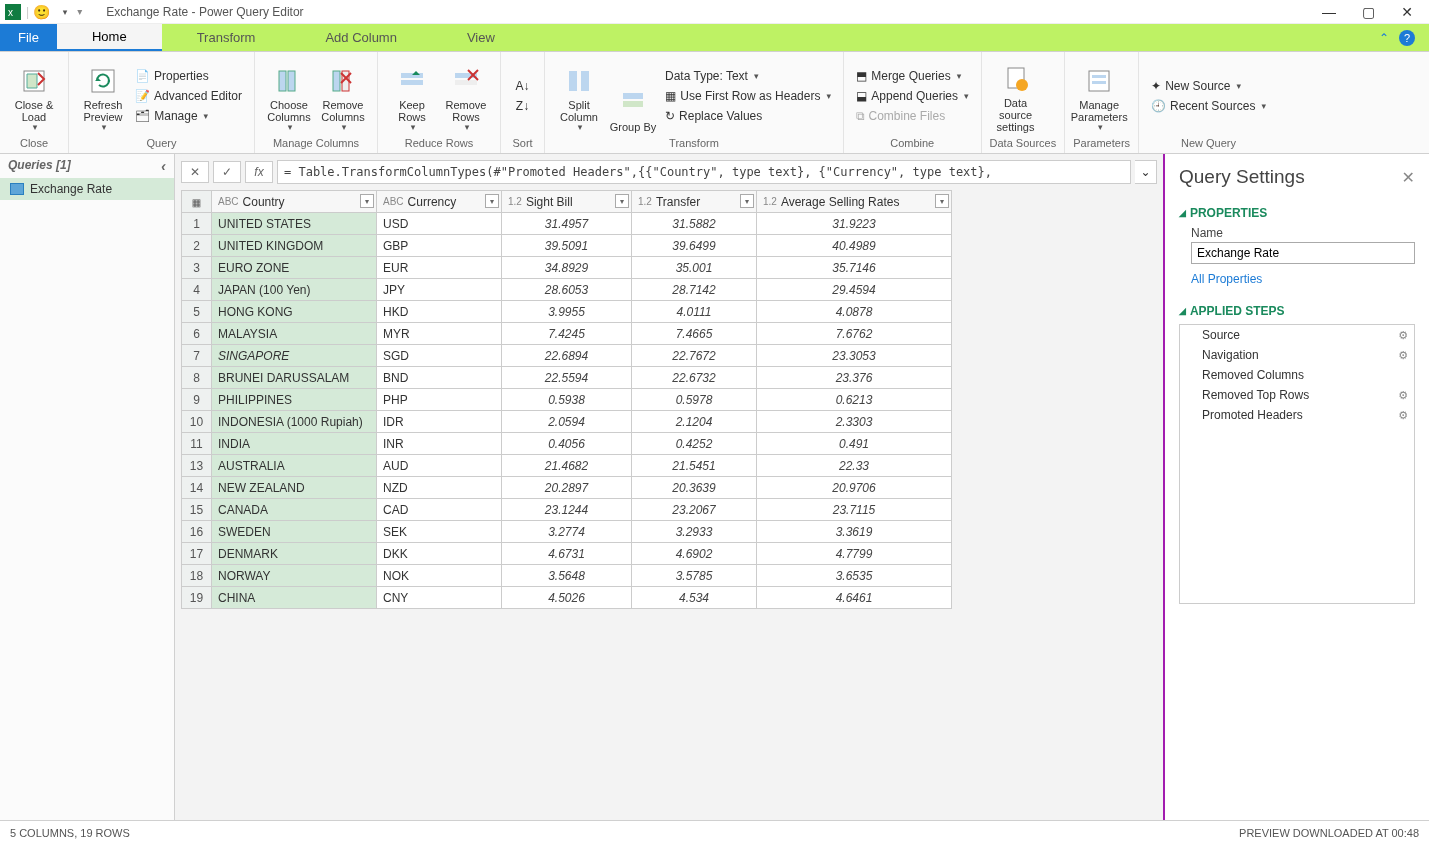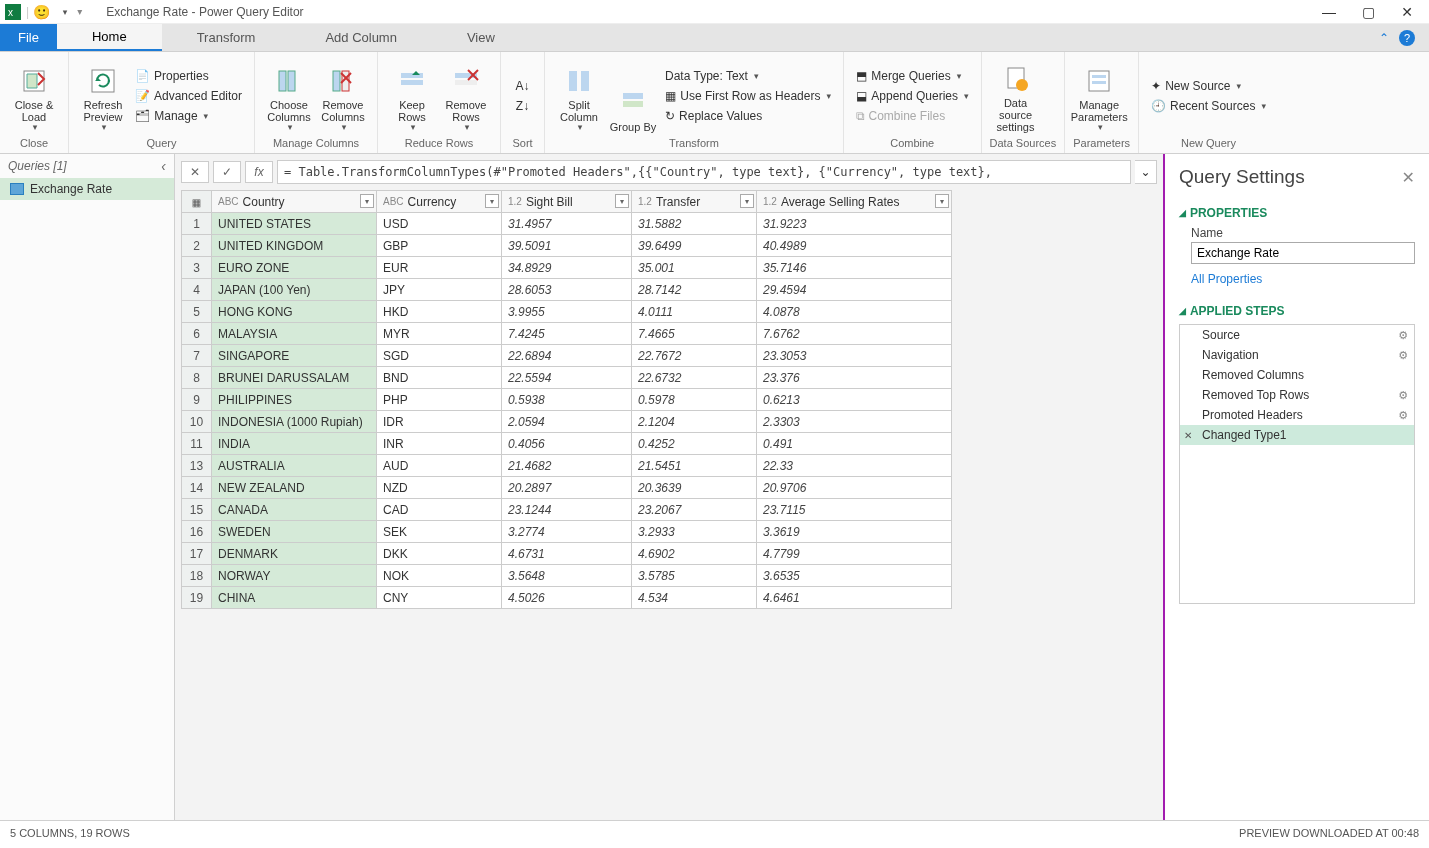--- a/index.html
+++ b/index.html
@@ -3,52 +3,52 @@
 <meta charset="utf-8">
 <style>
 * { box-sizing: border-box; margin: 0; padding: 0; }
 body { font-family: "Segoe UI", Tahoma, sans-serif; font-size: 12px; background: #fff; color: #333; overflow: hidden; }
 .titlebar { display: flex; align-items: center; height: 24px; padding: 0 4px; background: #fff; border-bottom: 1px solid #eee; }
 .titlebar .qat { display: flex; align-items: center; gap: 4px; }
 .titlebar .qat-icon { width: 18px; height: 18px; display: inline-flex; align-items: center; justify-content: center; }
 .titlebar .title { margin-left: 24px; font-size: 12px; color: #555; }
 .titlebar .winctrl { margin-left: auto; display: flex; gap: 26px; padding-right: 12px; }
 .titlebar .winctrl span { cursor: pointer; font-size: 14px; color: #333; }
-.ribbon-tabs { display: flex; align-items: center; height: 28px; background: #e5e5e5; border-bottom: 1px solid #d0d0d0; }
+.ribbon-tabs { display: flex; align-items: center; height: 28px; background: #bef264; border-bottom: 1px solid #d0d0d0; }
 .ribbon-tabs .file-tab { background: #1c7bd6; color: #fff; padding: 0 18px; height: 100%; display: flex; align-items: center; font-size: 13px; }
 .ribbon-tabs .tab { padding: 0 35px; height: 100%; display: flex; align-items: center; font-size: 13px; color: #555; cursor: pointer; }
 .ribbon-tabs .tab.active { color: #000; border-bottom: 2px solid #1c7bd6; background: #f5f5f5; }
 .ribbon-tabs .rib-right { margin-left: auto; display: flex; align-items: center; gap: 10px; padding-right: 14px; }
 .ribbon { display: flex; background: #fafafa; border-bottom: 1px solid #d0d0d0; height: 102px; }
 .ribbon-group { display: flex; flex-direction: column; justify-content: space-between; border-right: 1px solid #e4e4e4; padding: 4px 8px 2px; }
 .ribbon-group .controls { display: flex; gap: 2px; flex: 1; }
 .ribbon-group .grp-label { text-align: center; font-size: 11px; color: #666; padding: 2px 0; }
 .big-btn { display: flex; flex-direction: column; align-items: center; justify-content: flex-end; width: 52px; padding: 2px; cursor: pointer; font-size: 11px; text-align: center; line-height: 1.1; }
 .big-btn .ic { width: 32px; height: 32px; display: flex; align-items: center; justify-content: center; margin-bottom: 2px; }
 .small-btn { display: flex; align-items: center; gap: 4px; padding: 2px 4px; cursor: pointer; font-size: 12px; white-space: nowrap; color: #333; }
 .small-btn.disabled { color: #aaa; }
 .dd-arrow::after { content: "▾"; font-size: 9px; color: #555; margin-left: 2px;}
 .vstack { display: flex; flex-direction: column; justify-content: center; gap: 2px; }
 .main-area { display: flex; height: calc(100vh - 182px); }
 .queries-panel { width: 175px; border-right: 1px solid #d0d0d0; background: #fbfbfb; display: flex; flex-direction: column; }
-.queries-header { display: flex; align-items: center; justify-content: space-between; padding: 4px 8px; font-size: 12px; color: #666; font-style: italic; }
+.queries-header { display: flex; align-items: flex-start; justify-content: space-between; padding: 4px 8px; font-size: 12px; color: #666; font-style: italic; font-weight: bold; }
 .queries-header .collapse { cursor: pointer; font-size: 14px;}
 .query-item { display: flex; align-items: center; gap: 6px; padding: 4px 10px; background: #d5ead8; cursor: pointer; font-style: normal;}
 .query-item .qicon { width: 14px; height: 12px; background: #5ea5d8; display: inline-block; border: 1px solid #2b7fbf;}
 .center-panel { flex: 1; display: flex; flex-direction: column; background: #f3f3f3; }
 .formula-bar { display: flex; align-items: center; padding: 6px; gap: 4px; background: #f3f3f3;}
 .formula-bar .fb-btn { width: 28px; height: 22px; display: flex; align-items: center; justify-content: center; background: #fff; border: 1px solid #ccc; cursor: pointer; color: #666;}
 .formula-bar .fb-input { flex: 1; height: 24px; background: #fff; border: 1px solid #ccc; padding: 0 6px; font-family: Consolas, monospace; font-size: 12px; color: #444; display: flex; align-items: center; overflow: hidden;}
 .formula-bar .fb-expand { width: 22px; height: 24px; border: 1px solid #ccc; border-left: none; background: #fff; display: flex; align-items: center; justify-content: center; cursor: pointer;}
 .grid-wrap { flex: 1; overflow: auto; padding: 0 6px 6px 6px;}
 table.grid { border-collapse: collapse; background: #fff; }
 table.grid th, table.grid td { border: 1px solid #ccc; padding: 3px 6px; font-size: 12px; height: 22px; white-space: nowrap;}
 table.grid th { background: #f7f7f7; font-weight: normal; position: relative;}
 table.grid th.rownum, table.grid td.rownum { background: #eef1f0; text-align: center; width: 30px; color: #555;}
-table.grid td.numcell { text-align: left; font-style: italic; color: #444;}
+table.grid td.numcell { text-align: center; font-style: italic; color: #444;}
 table.grid td.txtcell { color: #333;}
 table.grid th .col-head { display: flex; align-items: center; gap: 4px; }
 table.grid th .dtype { font-size: 10px; color: #888;}
 table.grid th .filter-btn { position: absolute; right: 2px; top: 3px; width: 14px; height: 14px; border: 1px solid #aaa; background: #fff; display: flex; align-items: center; justify-content: center; font-size: 8px; color: #666; cursor: pointer;}
 .settings-panel { width: 266px; border-left: 2px solid #a21caf; background: #fff; padding: 12px 14px; display: flex; flex-direction: column; }
 .settings-panel h2 { font-size: 19px; font-weight: 300; color: #444; display: flex; align-items: center; justify-content: space-between;}
 .settings-panel .close-x { cursor: pointer; font-size: 16px; color: #888;}
 .prop-section { margin-top: 18px;}
 .section-head { display: flex; align-items: center; gap: 4px; color: #1a8a5d; font-weight: 600; font-size: 12px;}
 .section-head .tri { font-size: 9px;}
@@ -422,21 +422,21 @@
             <tr>
               <td class="rownum">6</td>
               <td class="txtcell" style="background: rgb(213, 234, 216);">MALAYSIA</td>
               <td class="txtcell">MYR</td>
               <td class="numcell">7.4245</td>
               <td class="numcell">7.4665</td>
               <td class="numcell">7.6762</td>
             </tr>
             <tr>
               <td class="rownum">7</td>
-              <td class="txtcell" style="background: rgb(213, 234, 216);">SINGAPORE</td>
+              <td class="txtcell" style="background: rgb(213, 234, 216); font-style: italic;">SINGAPORE</td>
               <td class="txtcell">SGD</td>
               <td class="numcell">22.6894</td>
               <td class="numcell">22.7672</td>
               <td class="numcell">23.3053</td>
             </tr>
             <tr>
               <td class="rownum">8</td>
               <td class="txtcell" style="background: rgb(213, 234, 216);">BRUNEI DARUSSALAM</td>
               <td class="txtcell">BND</td>
               <td class="numcell">22.5594</td>
@@ -560,23 +560,20 @@
             <span>Removed Columns</span>
           </div>
           <div class="step-item">
             <span>Removed Top Rows</span>
             <span class="gear">⚙</span>
           </div>
           <div class="step-item">
             <span>Promoted Headers</span>
             <span class="gear">⚙</span>
           </div>
-          <div class="step-item selected">
-            <span>Changed Type1</span>
-          </div>
         </div>
     </div>
   </div>
 </div>
 
 <div class="statusbar">
   <span>5 COLUMNS, 19 ROWS</span>
   <span>PREVIEW DOWNLOADED AT 00:48</span>
 </div>
 

